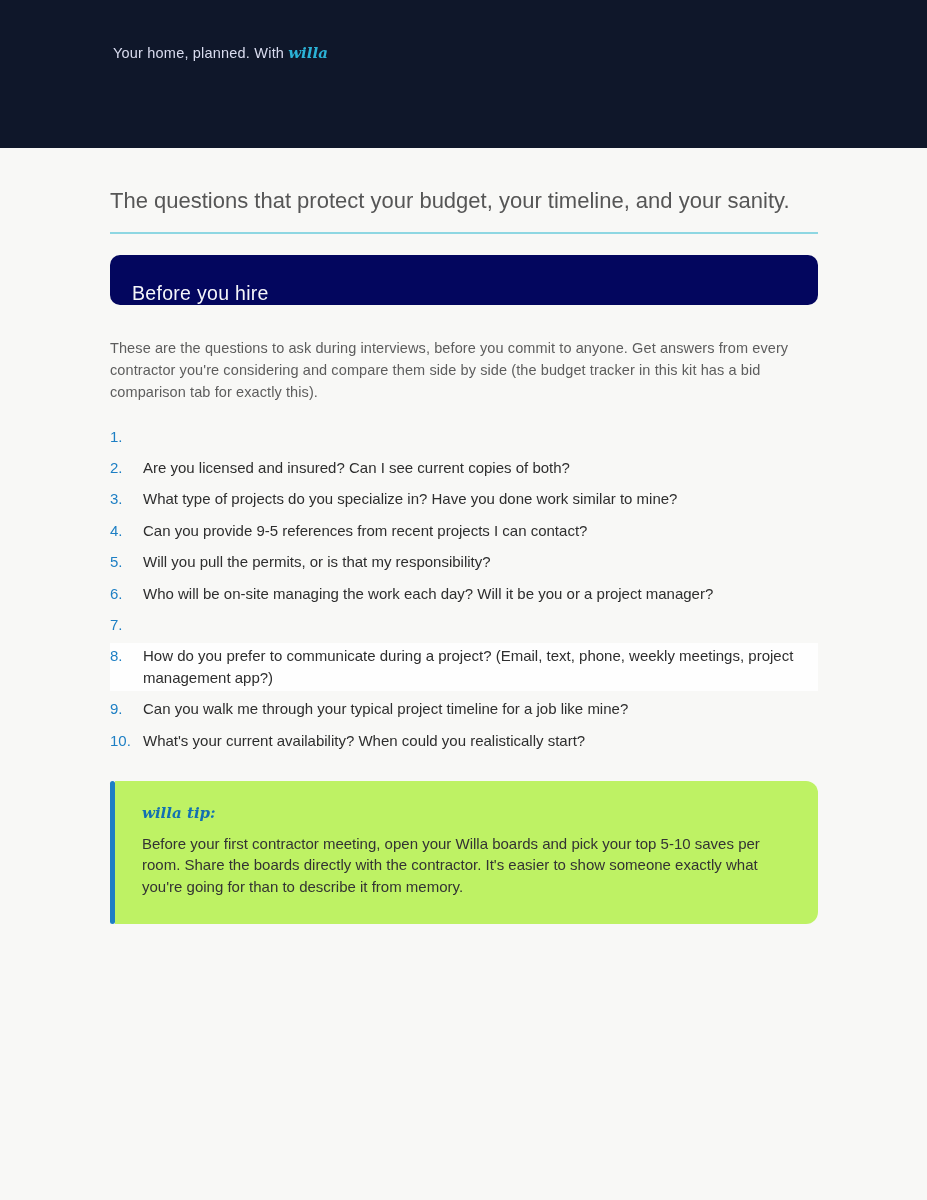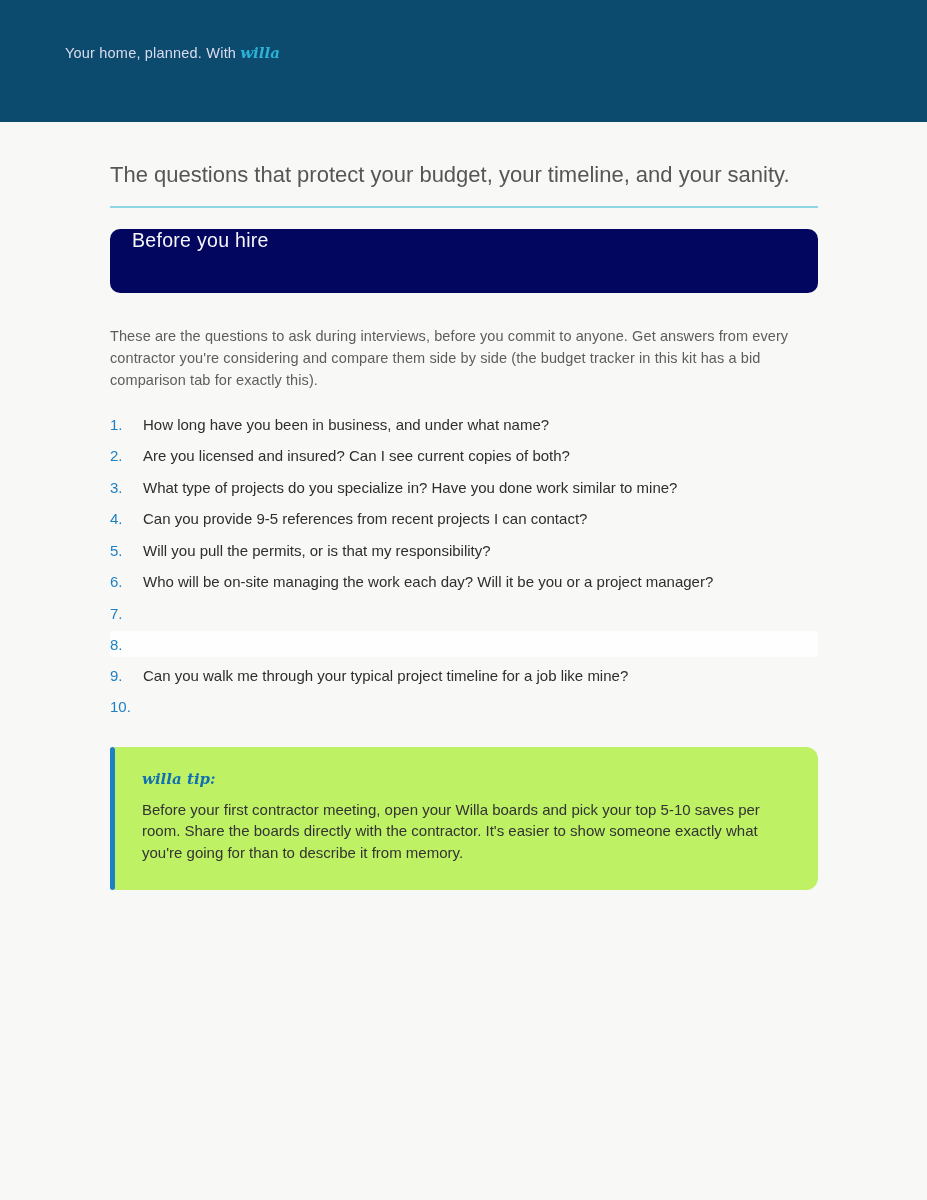--- a/index.html
+++ b/index.html
@@ -5,23 +5,23 @@
   * { margin: 0; padding: 0; box-sizing: border-box; }
   html, body { width: 927px; }
   body {
     height: 1200px;
     background: #f8f8f6;
     font-family: "Liberation Sans", sans-serif;
     position: relative;
     overflow: hidden;
   }
   .masthead {
-    height: 122px;
-    background: #0c4a6e;
-    padding: 44px 0 0 65px;
+    height: 148px;
+    background: #0f172a;
+    padding: 44px 0 0 113px;
   }
   .tagline {
     color: #d9dcef;
     font-size: 14.5px;
     letter-spacing: 0.2px;
   }
   .brand {
     color: #2bb2d6;
     font-family: "DejaVu Serif", serif;
     font-weight: bold;
@@ -46,25 +46,25 @@
     font-size: 22px;
     color: #565656;
   }
   .rule {
     margin-top: 18px;
     border: none;
     border-top: 2px solid #8ed7e2;
   }
   .section-banner {
     margin-top: 21px;
-    height: 64px;
+    height: 50px;
     background: #03065e;
     border-radius: 10px;
     display: flex;
-    align-items: flex-start;
+    align-items: flex-end;
     padding-left: 22px;
   }
   .section-banner-label {
     color: #f5f6fa;
     font-size: 19.5px;
     font-weight: 400;
     letter-spacing: 0.3px;
   }
   .section-intro {
     margin-top: 32px;
@@ -141,21 +141,20 @@
 
   <div class="section-banner">
     <span class="section-banner-label">Before you hire</span>
   </div>
 
   <p class="section-intro">These are the questions to ask during interviews, before you commit to anyone. Get answers from every contractor you're considering and compare them side by side (the budget tracker in this kit has a bid comparison tab for exactly this).</p>
 
   <ol class="questions" id="questions-list">
       <li class="question-row">
         <span class="q-num">1.</span>
-        <span class="q-text">How long have you been in business, and under what name?</span>
       </li>
       <li class="question-row">
         <span class="q-num">2.</span>
         <span class="q-text">Are you licensed and insured? Can I see current copies of both?</span>
       </li>
       <li class="question-row">
         <span class="q-num">3.</span>
         <span class="q-text">What type of projects do you specialize in? Have you done work similar to mine?</span>
       </li>
       <li class="question-row">
@@ -168,27 +167,29 @@
       </li>
       <li class="question-row">
         <span class="q-num">6.</span>
         <span class="q-text">Who will be on-site managing the work each day? Will it be you or a project manager?</span>
       </li>
       <li class="question-row">
         <span class="q-num">7.</span>
       </li>
       <li class="question-row highlight">
         <span class="q-num">8.</span>
+        <span class="q-text">How do you prefer to communicate during a project? (Email, text, phone, weekly meetings, project management app?)</span>
       </li>
       <li class="question-row">
         <span class="q-num">9.</span>
         <span class="q-text">Can you walk me through your typical project timeline for a job like mine?</span>
       </li>
       <li class="question-row">
         <span class="q-num">10.</span>
+        <span class="q-text">What's your current availability? When could you realistically start?</span>
       </li>
     </ol>
 
   <div class="tip-box">
     <div class="tip-bar"></div>
     <div class="tip-body">
       <div class="tip-label">willa tip:</div>
       <p class="tip-text">Before your first contractor meeting, open your Willa boards and pick your top 5-10 saves per room. Share the boards directly with the contractor. It's easier to show someone exactly what you're going for than to describe it from memory.</p>
     </div>
   </div>

